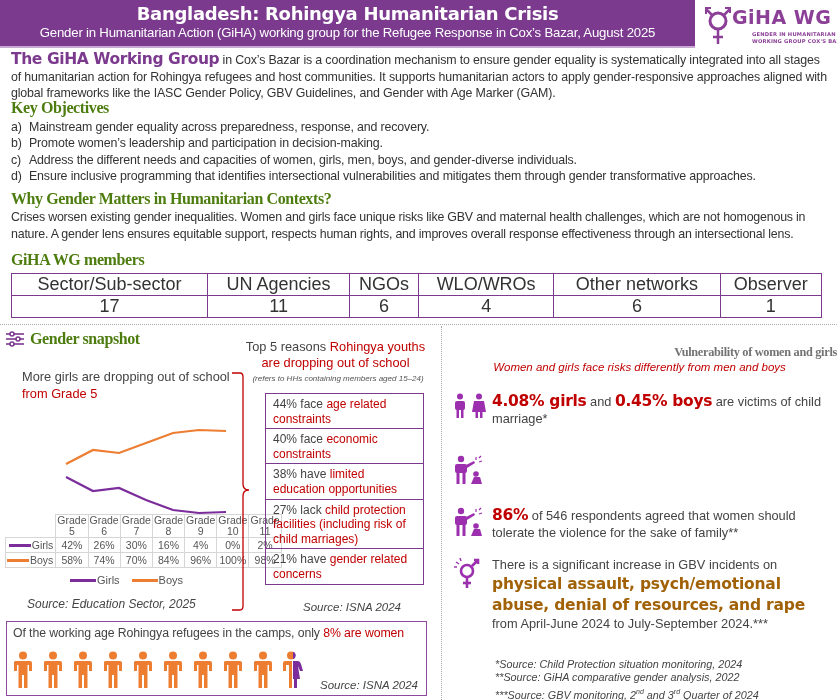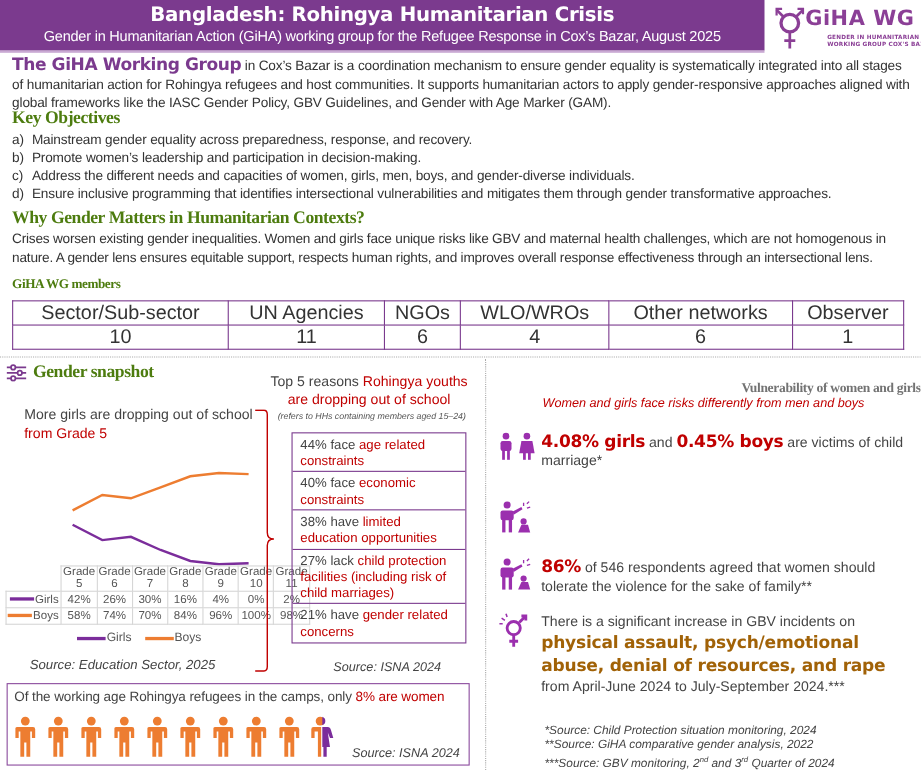--- a/index.html
+++ b/index.html
@@ -32,21 +32,21 @@
   .red { color: #c00000; }
   .h-section { font-family: Liberation Serif, serif; font-weight: bold; color: #4d7c0f; letter-spacing: -0.4px; }
 
   .intro { position: absolute; left: 11px; top: 51px; width: 822px; font-size: 12.4px; line-height: 16.5px; letter-spacing: -0.15px; }
   .intro .lead { font-family: "DejaVu Sans", sans-serif; font-weight: bold; font-size: 15.5px; color: #7b3a8e; letter-spacing: -0.4px; }
   .keyobj-title { position: absolute; left: 11px; top: 99px; font-size: 16px; }
   .objectives { position: absolute; left: 11px; top: 119px; width: 822px; font-size: 12.4px; line-height: 16.3px; letter-spacing: -0.15px; list-style: none; }
   .objectives li span.mark { display: inline-block; width: 18px; }
   .why-title { position: absolute; left: 11px; top: 190px; font-size: 16px; }
   .why-text { position: absolute; left: 11px; top: 209px; width: 822px; font-size: 12.4px; line-height: 16.8px; letter-spacing: -0.2px; }
-  .members-title { position: absolute; left: 11px; top: 251px; font-size: 12px; }
+  .members-title { position: absolute; left: 11px; top: 251px; font-size: 16px; }
 
   .members-table { position: absolute; left: 11px; top: 273px; width: 811px; border-collapse: collapse; font-size: 18px; }
   .members-table td { border: 1.5px solid #7b3a8e; text-align: center; height: 22px; color: #333; }
   .dotted-h { position: absolute; left: 0; top: 324px; width: 837px; border-top: 1.5px dotted #aaaaaa; }
   .dotted-v { position: absolute; left: 441px; top: 326px; height: 374px; border-left: 1.5px dotted #aaaaaa; }
 
   
   .snap-title { position: absolute; left: 6px; top: 330px; display: flex; align-items: center; gap: 6px; font-size: 16px; }
   .girls-head { position: absolute; left: 22px; top: 369px; width: 210px; font-size: 12.8px; line-height: 16.5px; color: #444; }
   .chart-svg { position: absolute; left: 0; top: 400px; }
@@ -129,21 +129,21 @@
   <tbody>
       <tr>
     <td>Sector/Sub-sector</td>
     <td>UN Agencies</td>
     <td>NGOs</td>
     <td>WLO/WROs</td>
     <td>Other networks</td>
     <td>Observer</td>
   </tr>
   <tr>
-    <td>10</td>
+    <td>17</td>
     <td>11</td>
     <td>6</td>
     <td>4</td>
     <td>6</td>
     <td>1</td>
   </tr>
 </tbody>
   </table>
 
 <div class="dotted-h"></div>

